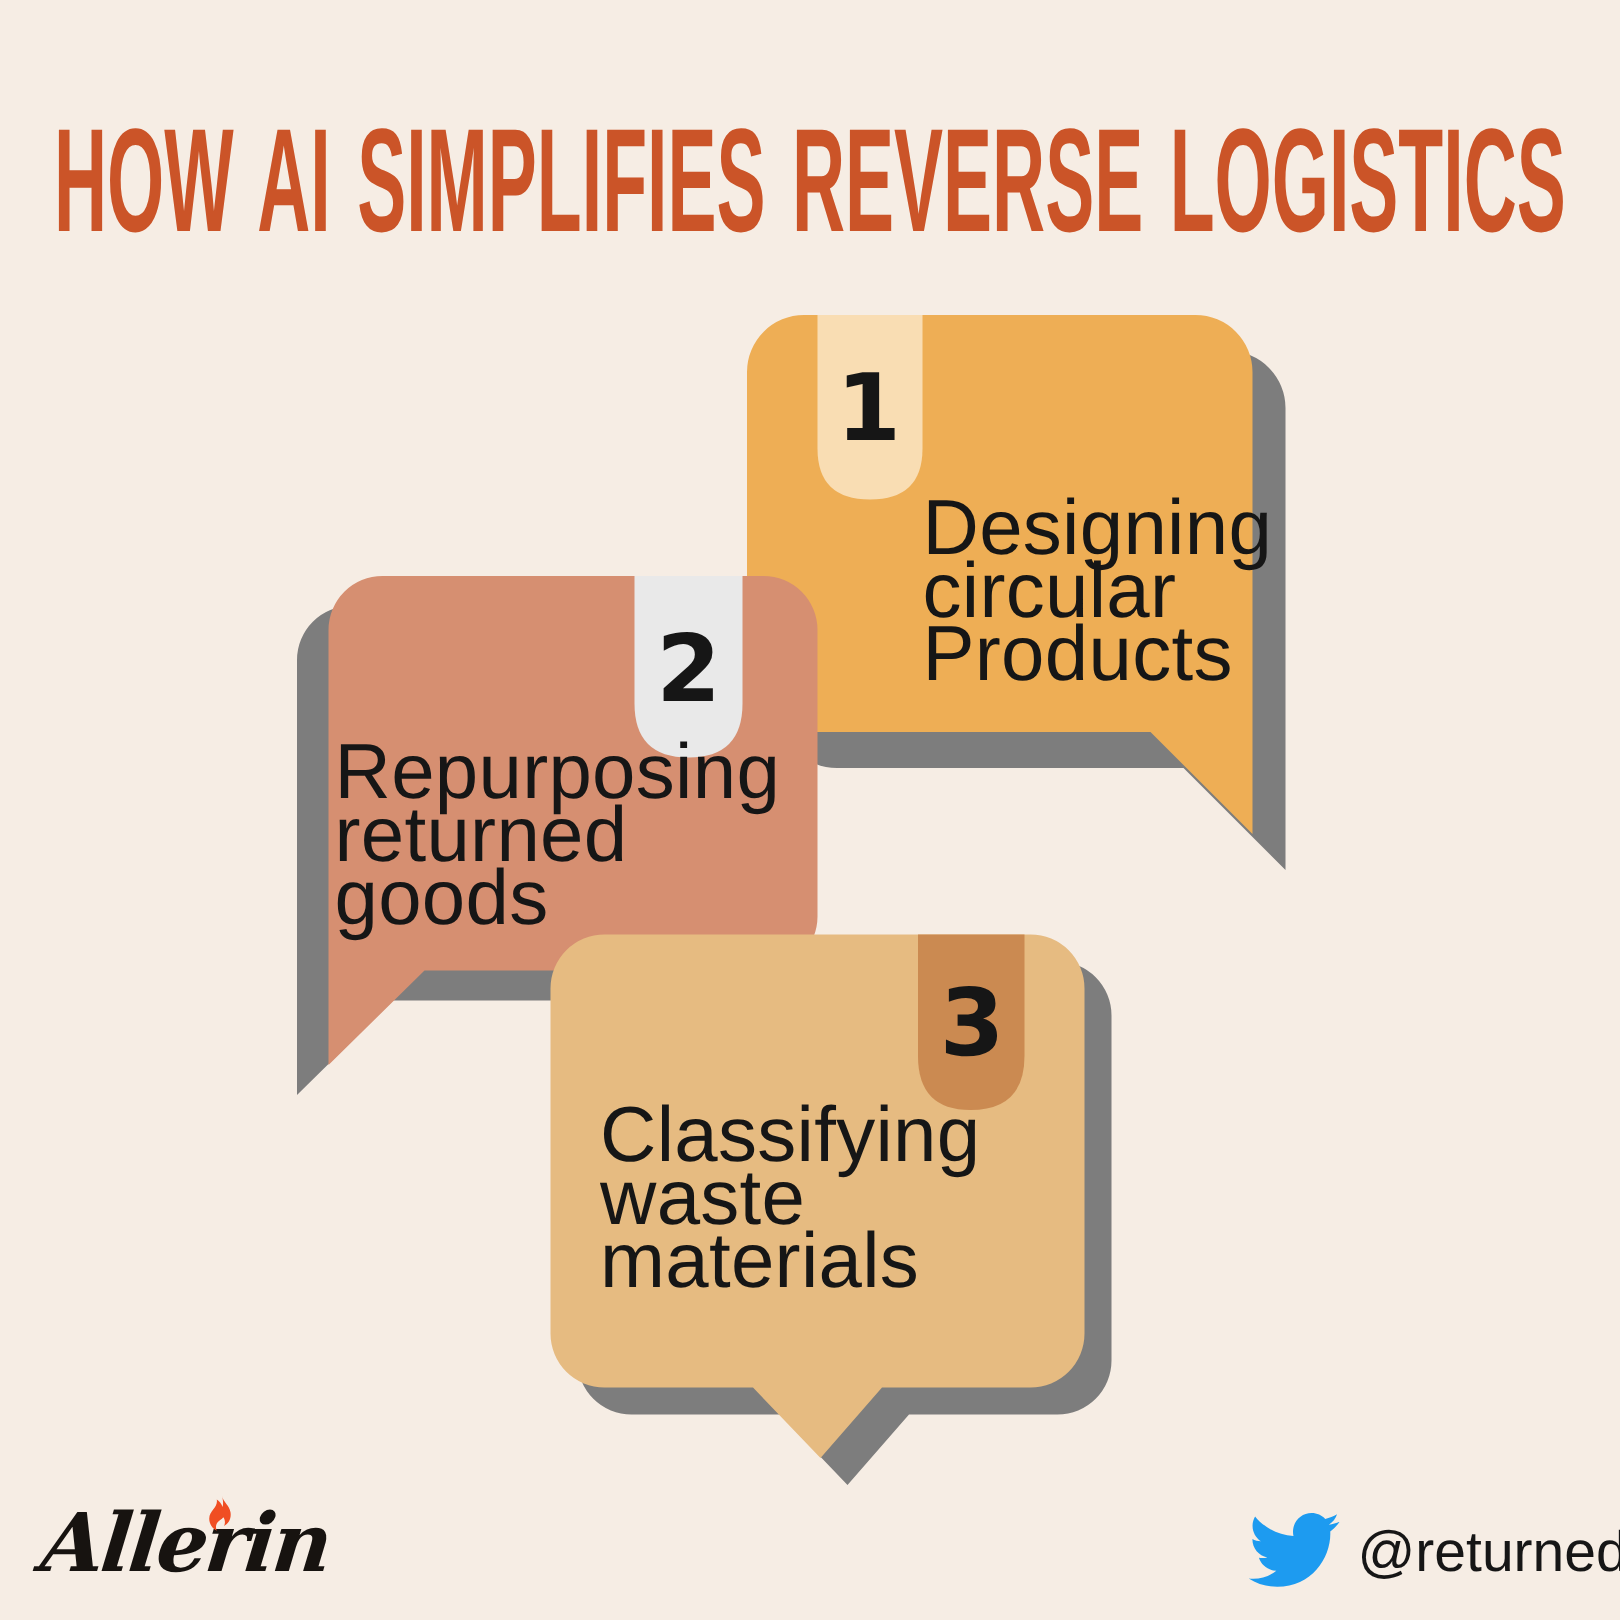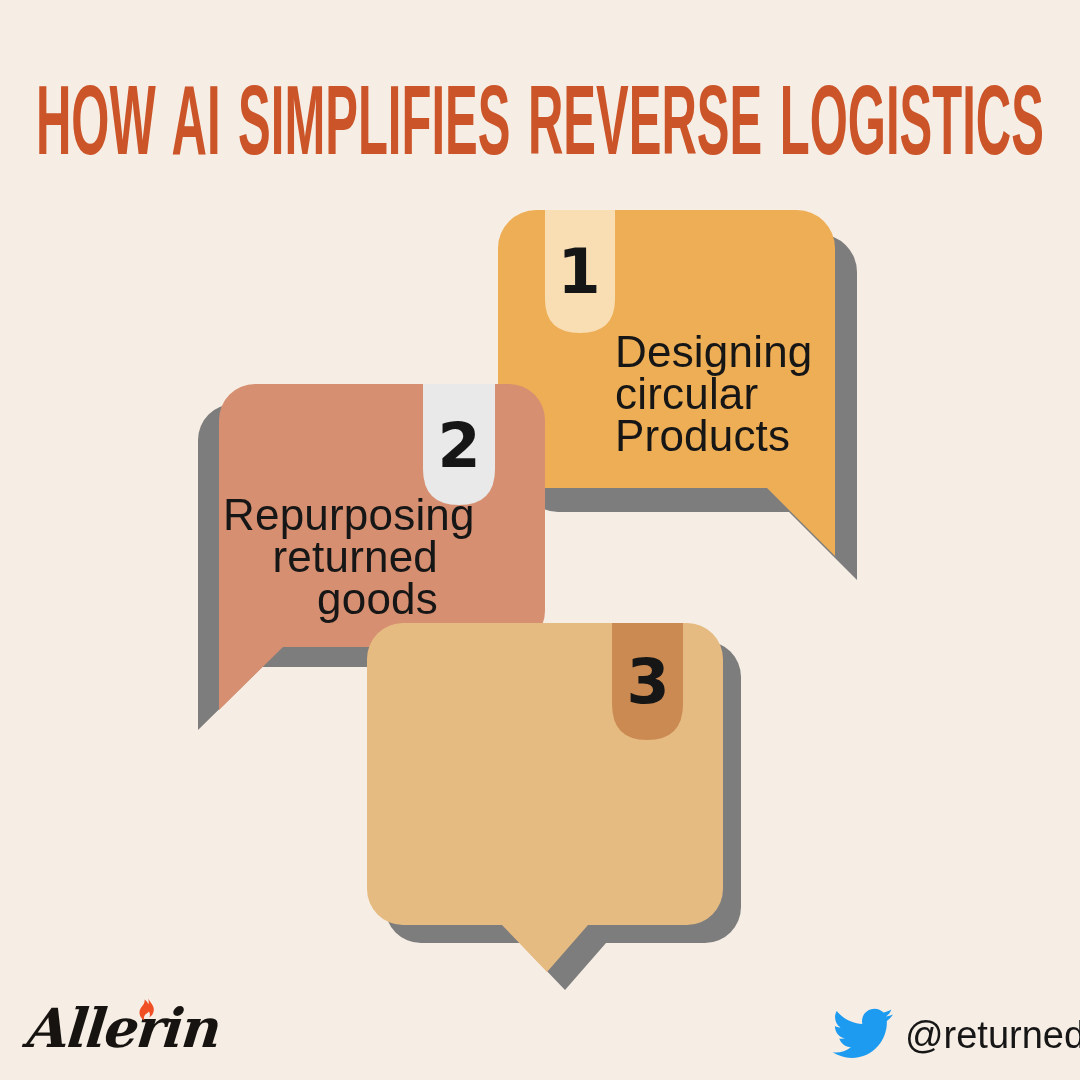--- a/index.html
+++ b/index.html
@@ -25,25 +25,25 @@
   .b3 { fill: var(--c-bubble3, #E6BB81); }
   .t3 { fill: var(--c-tab3, #CB8A51); }
   .digit {
     position:absolute; transform:translate(-50%,-50%);
     font:700 62px/62px "DejaVu Sans","Liberation Sans",sans-serif;
     color: var(--c-text, #161616);
   }
   .step-text {
     position:absolute; white-space:pre;
     font-family:"Liberation Sans", sans-serif; font-weight:500;
-    font-size:44px; line-height:42px; letter-spacing:0.2px;
+    font-size:52px; line-height:42px; letter-spacing:0.2px;
     color: var(--c-text, #161616);
   }
   .txt-left  { text-align:left; }
-  .txt-right { text-align:right; }
+  .txt-right { }
   .brand {
     position:absolute; left:28px; top:1000px;
     font-family:"DejaVu Serif","Liberation Serif",serif;
     font-style:italic; font-weight:700; font-size:54px; line-height:56px;
     letter-spacing:-2px; transform:skewX(-6deg);
     color: var(--c-logo, #171310);
   }
   .flame { position:absolute; left:137px; top:997px; width:20px; height:27px; }
   .flame path { fill: var(--c-flame, #F04E23); }
   .twitter { position:absolute; left:830px; top:1006px; width:64px; height:56px; }
@@ -81,20 +81,23 @@
   <div class="digit" style="left:579px; top:272px;">1</div>
   <div class="digit" style="left:459px; top:446px;">2</div>
   <div class="digit" style="left:648px; top:682px;">3</div>
 
   <div class="step-text txt-left" style="left:615px; top:331px; width:220px;">Designing
 circular
 Products</div>
   <div class="step-text txt-right" style="left:223px; top:494px; width:215px;">Repurposing
 returned
 goods</div>
+  <div class="step-text txt-right" style="left:400px; top:736px; width:214px;">Classifying
+waste
+materials</div>
 
   <div class="brand">Allerin</div>
   <svg class="flame" viewBox="0 0 24 32" xmlns="http://www.w3.org/2000/svg" aria-hidden="true">
     <path d="M13.2 0c.8 5 5.9 7.6 6.8 13.2.8 4.9-1.4 8.9-5.2 10.9 1.2-2.2.9-5-.6-6.9-1.1 1.8-3.2 2.4-4.5 4-1.6 2-1.7 4.6-.6 6.8C5.3 26.1 2.9 22.4 3 18.2c.2-6.5 7.3-8.9 6-15.3 2.3 1.4 3.9 3.5 4.6 6 1-2.8.2-6.4-.4-8.9z"></path>
   </svg>
 
   <svg class="twitter" viewBox="0 2.5 24 19.5" xmlns="http://www.w3.org/2000/svg" aria-hidden="true">
     <path d="M23.643 4.937c-.835.37-1.732.62-2.675.733.962-.576 1.7-1.49 2.048-2.578-.9.534-1.897.922-2.958 1.13-.85-.904-2.06-1.47-3.4-1.47-2.572 0-4.658 2.086-4.658 4.66 0 .364.042.718.12 1.06-3.873-.195-7.304-2.05-9.602-4.868-.4.69-.63 1.49-.63 2.342 0 1.616.823 3.043 2.072 3.878-.764-.025-1.482-.234-2.11-.583v.06c0 2.257 1.605 4.14 3.737 4.568-.392.106-.803.162-1.227.162-.3 0-.593-.028-.877-.082.593 1.85 2.313 3.198 4.352 3.234-1.595 1.25-3.604 1.995-5.786 1.995-.376 0-.747-.022-1.112-.065 2.062 1.323 4.51 2.093 7.14 2.093 8.57 0 13.255-7.098 13.255-13.254 0-.2-.005-.402-.014-.602.91-.658 1.7-1.477 2.323-2.41z"></path>
   </svg>
   <div class="handle">@returned</div>

